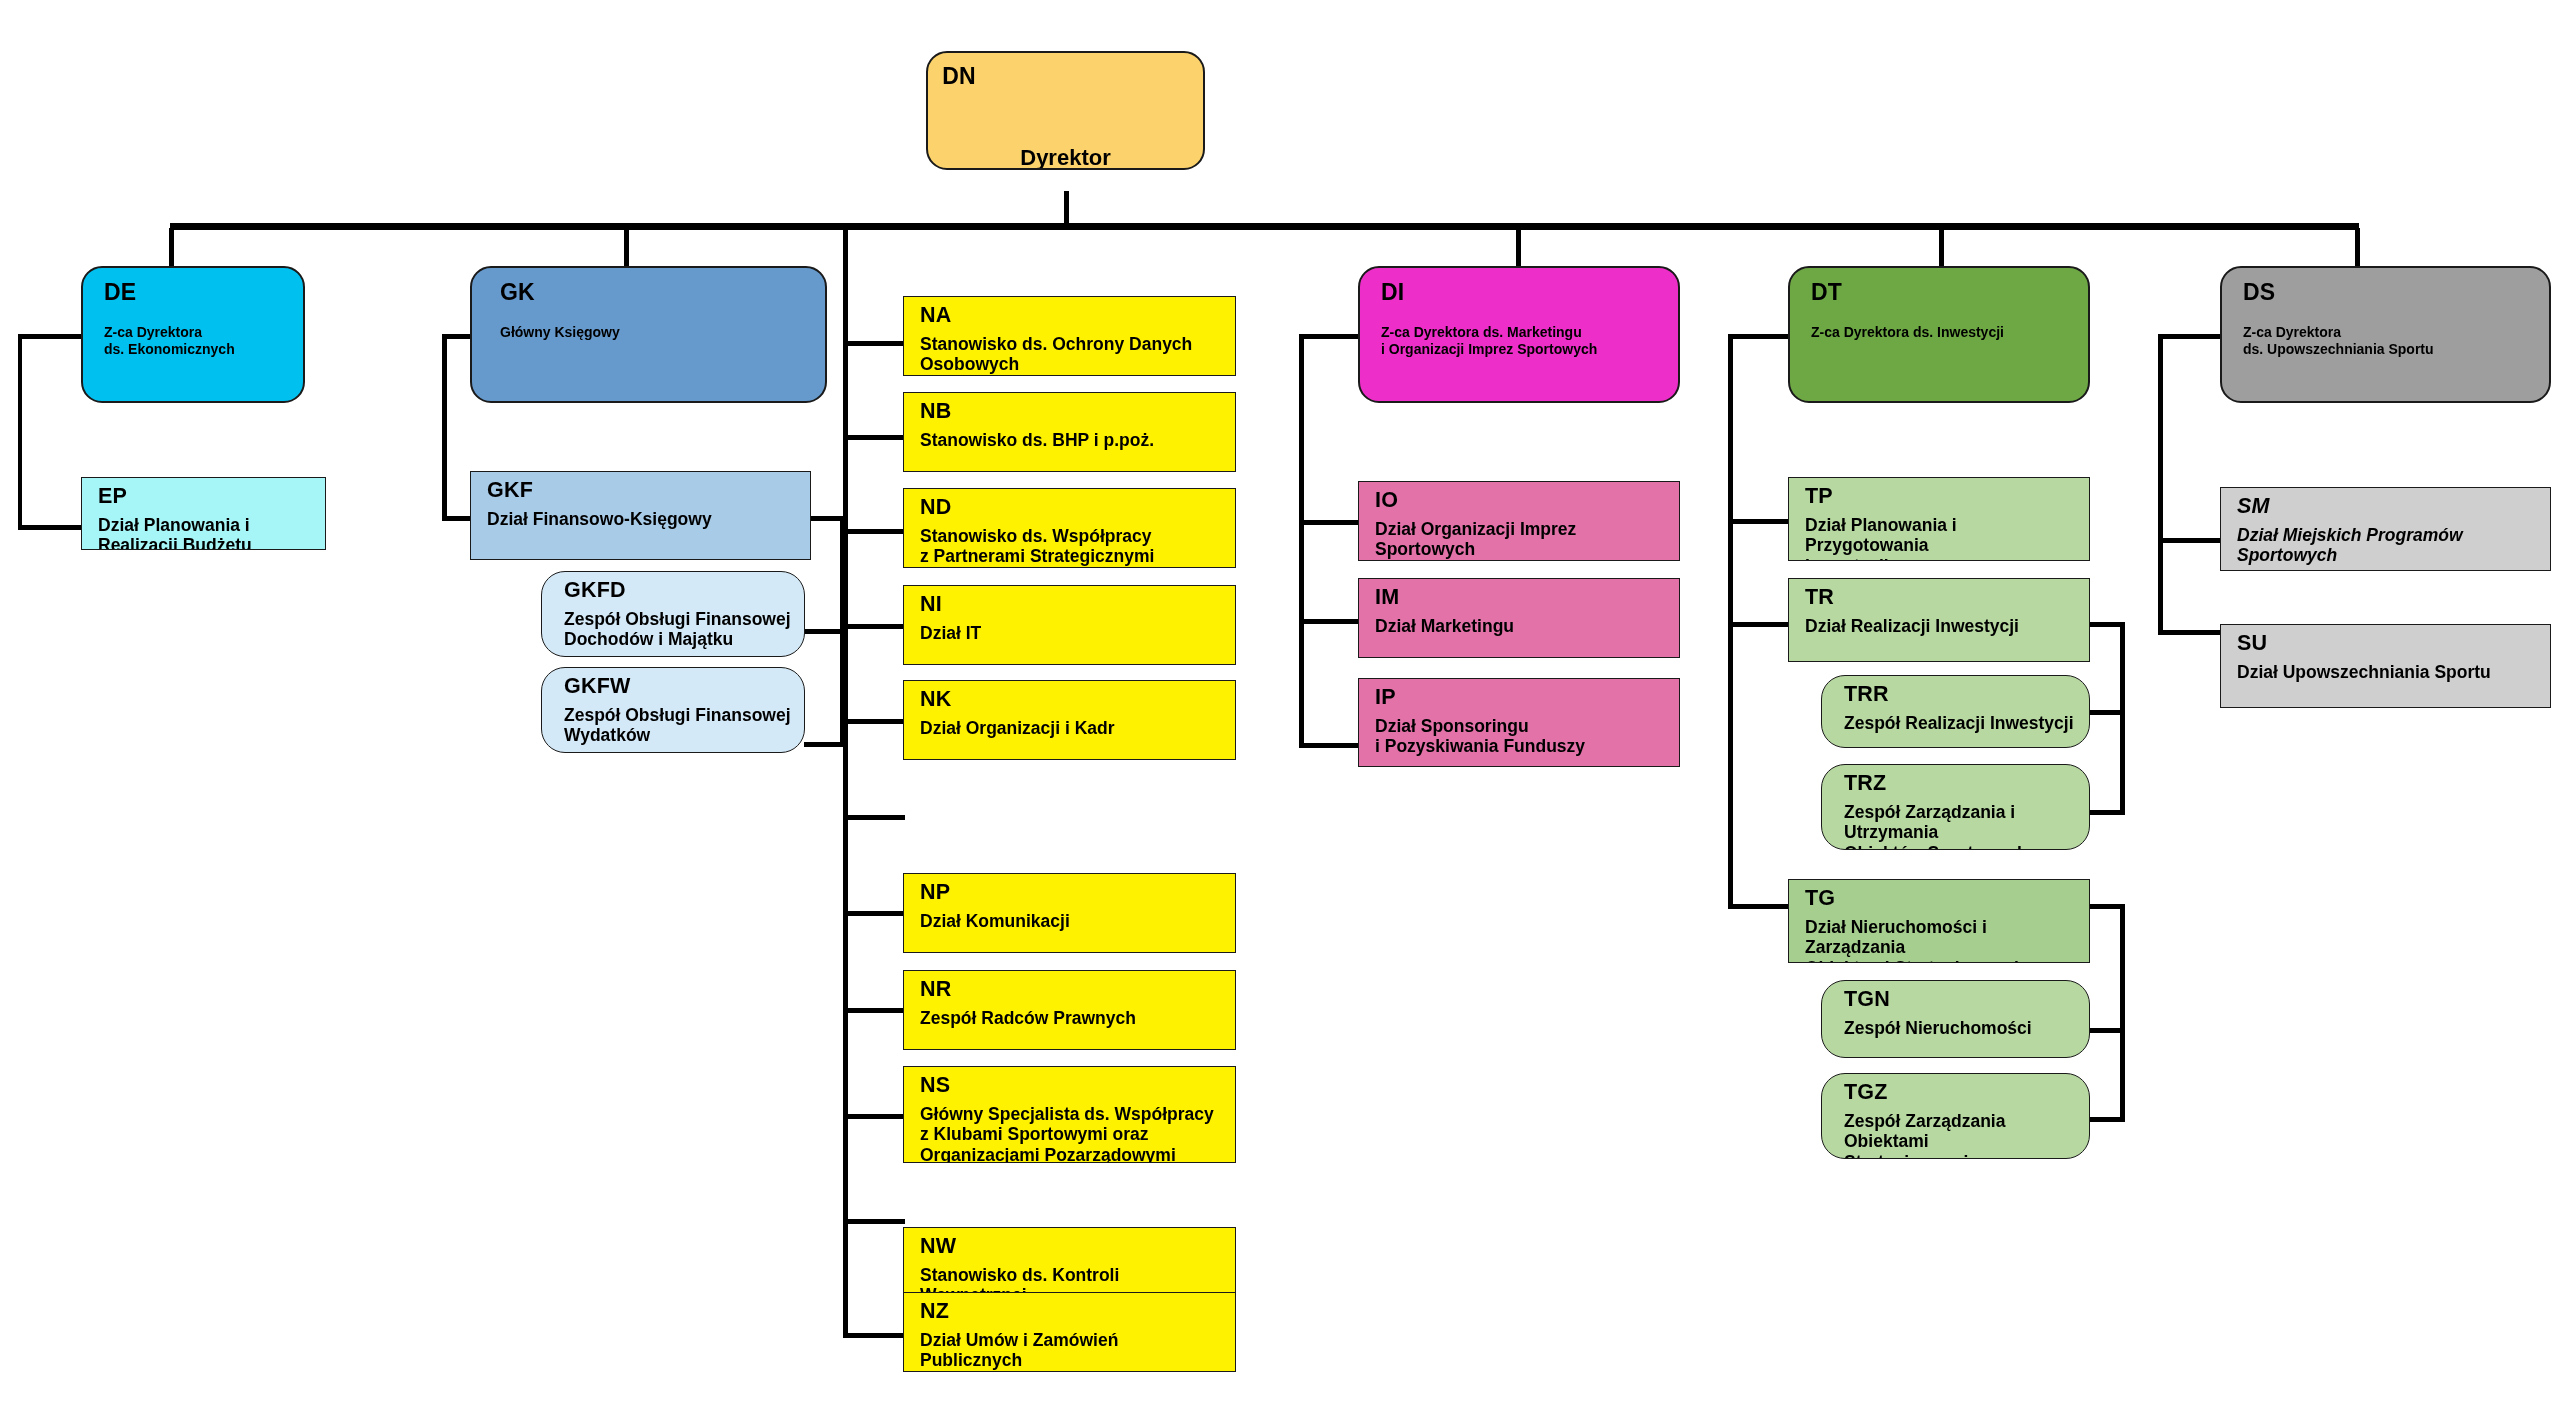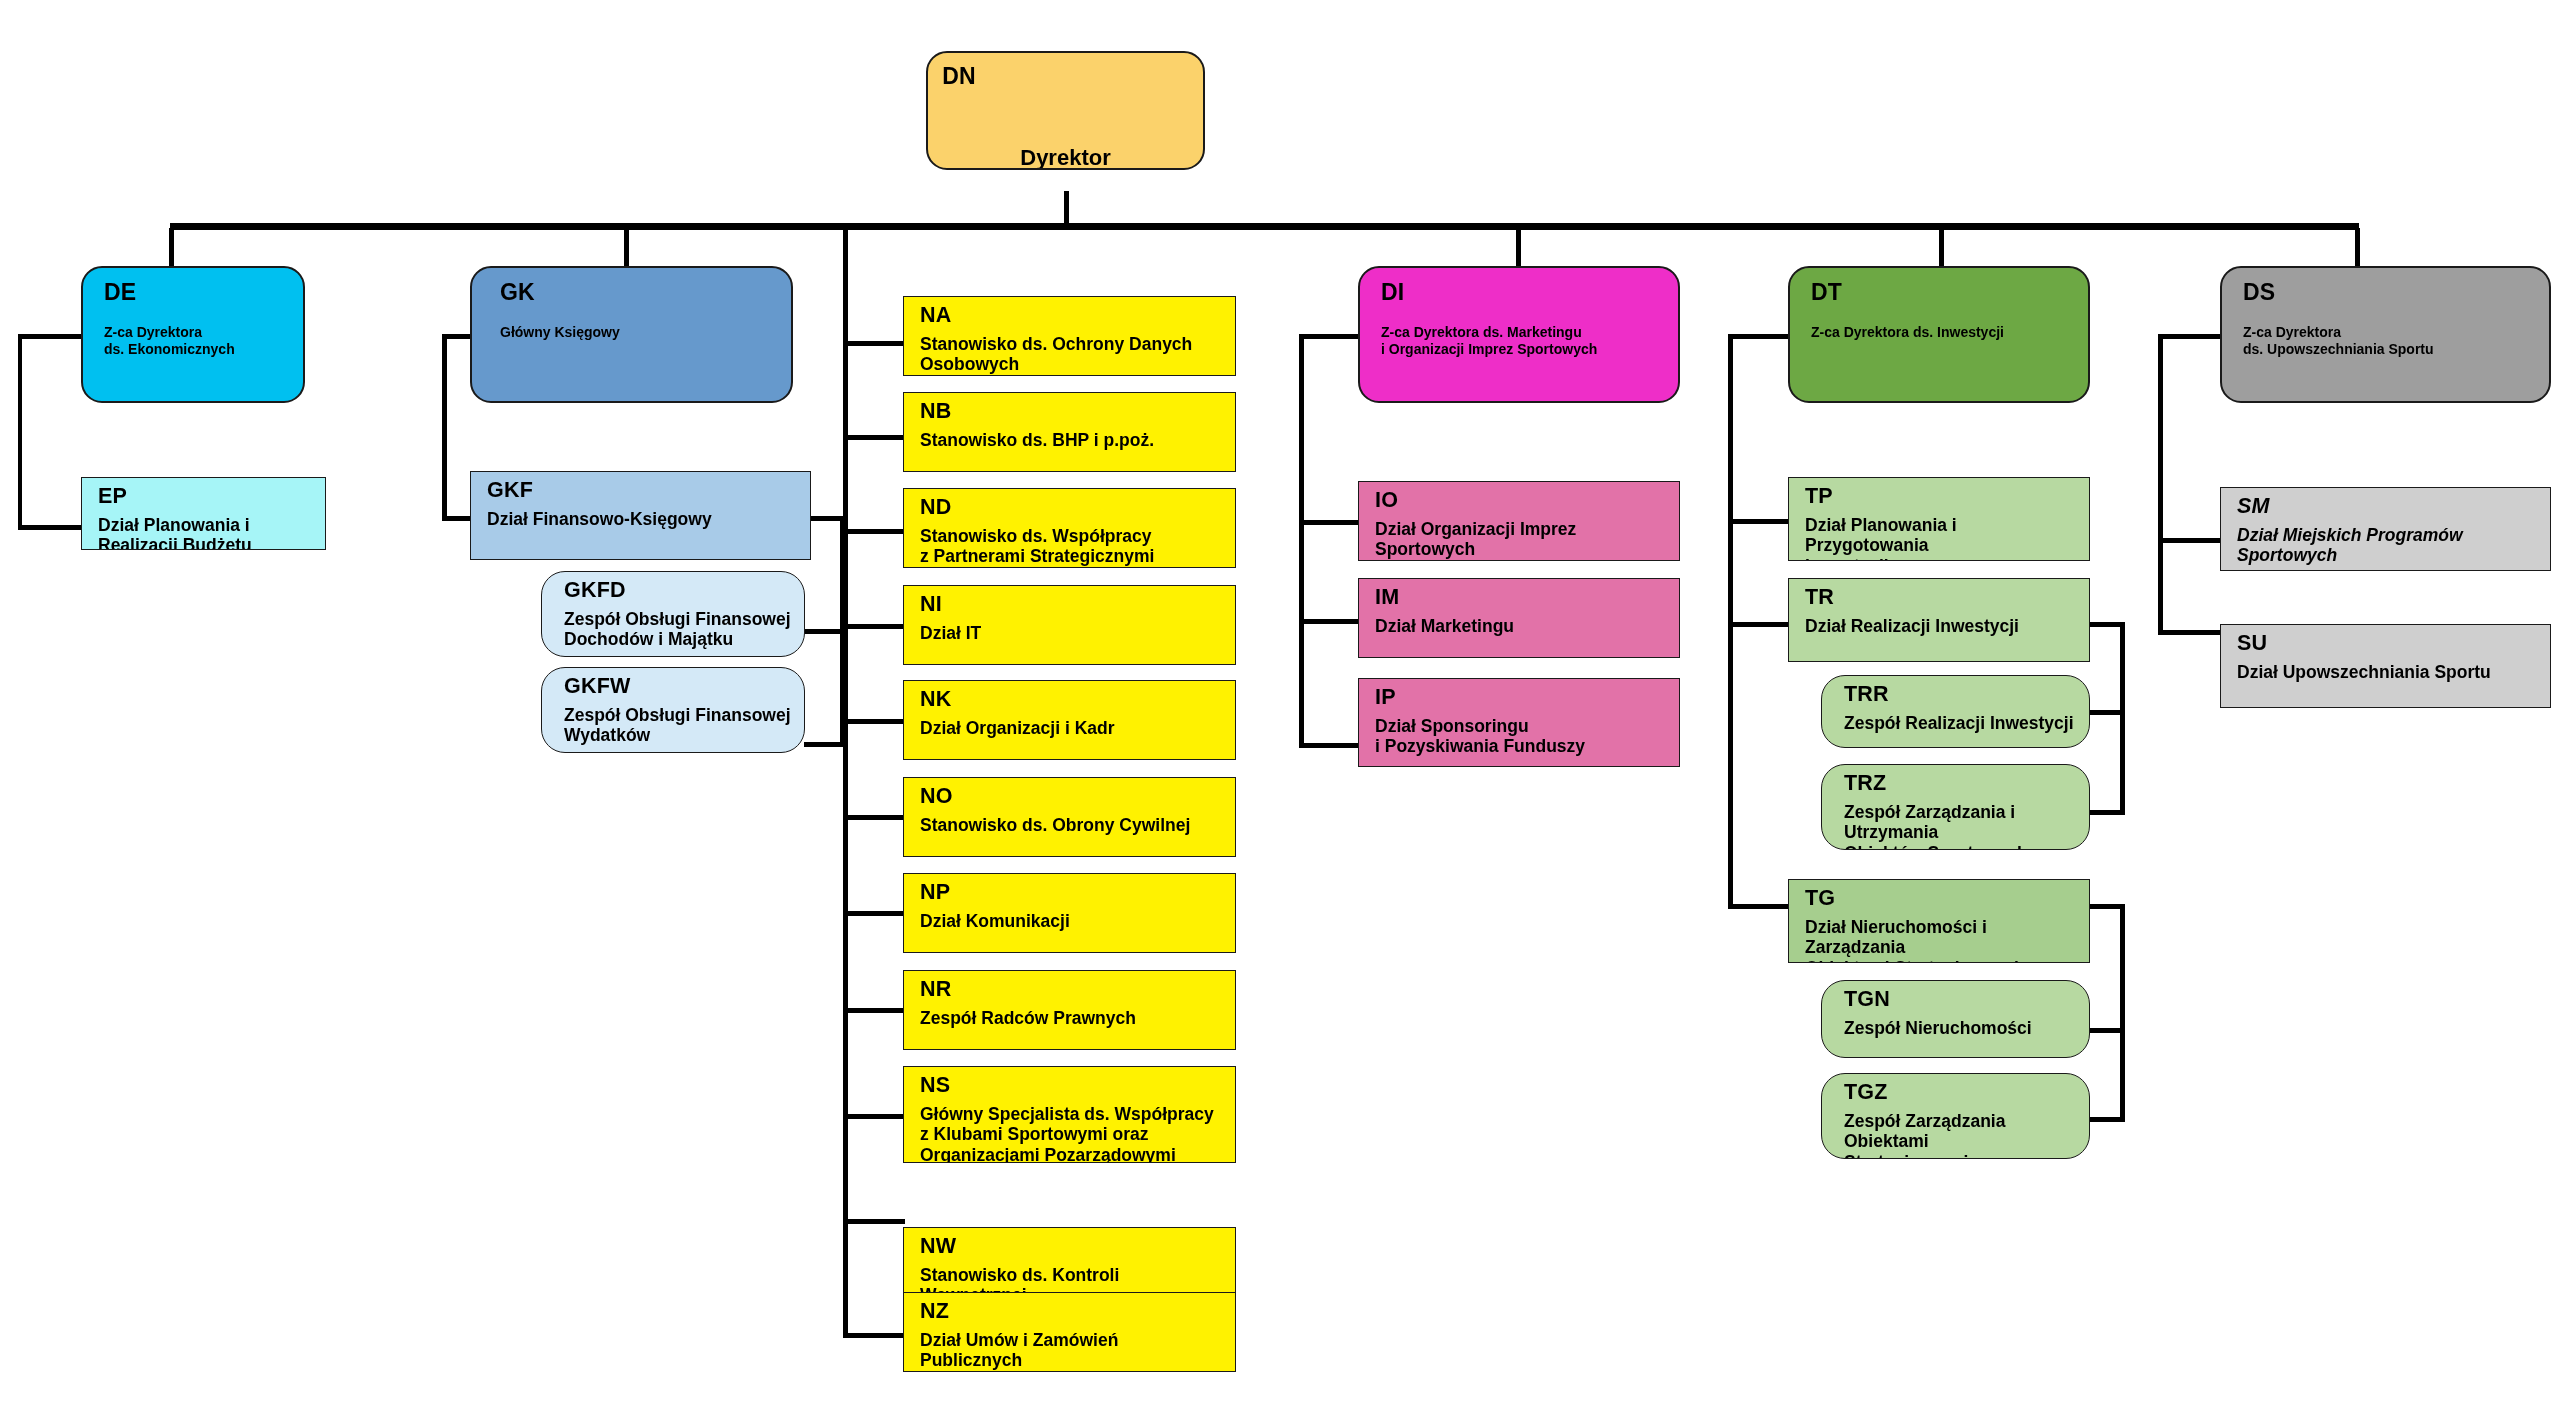--- a/index.html
+++ b/index.html
@@ -147,21 +147,21 @@
   <div class="node exec" style="left:81px;top:266px;width:224px;height:137px;background:#00C0F0;">
     <span class="code">DE</span>
     <span class="title">Z-ca Dyrektora
 ds. Ekonomicznych</span>
   </div>
   <div class="node" style="left:81px;top:477px;width:245px;height:73px;background:#A6F5F7;">
     <span class="code">EP</span>
     <span class="title">Dział Planowania i Realizacji Budżetu</span>
   </div>
 
-  <div class="node exec" style="left:470px;top:266px;width:323px;height:137px;background:#6699CC;padding-left:28px;">
+  <div class="node exec" style="left:470px;top:266px;width:357px;height:137px;background:#6699CC;padding-left:28px;">
     <span class="code">GK</span>
     <span class="title">Główny Księgowy</span>
   </div>
   <div class="node" style="left:470px;top:471px;width:341px;height:89px;background:#A8CBE8;">
     <span class="code">GKF</span>
     <span class="title">Dział Finansowo-Księgowy</span>
   </div>
   <div class="node sub" style="left:541px;top:571px;width:264px;height:86px;background:#D4E9F7;">
     <span class="code">GKFD</span>
     <span class="title">Zespół Obsługi Finansowej
@@ -187,24 +187,20 @@
     <span class="title">Stanowisko ds. Współpracy
 z Partnerami Strategicznymi</span>
   </div>
   <div class="node" style="left:903px;top:585px;width:333px;height:80px;background:#FFF200;">
     <span class="code">NI</span>
     <span class="title">Dział IT</span>
   </div>
   <div class="node" style="left:903px;top:680px;width:333px;height:80px;background:#FFF200;">
     <span class="code">NK</span>
     <span class="title">Dział Organizacji i Kadr</span>
-  </div>
-  <div class="node" style="left:903px;top:777px;width:333px;height:80px;background:#FFF200;">
-    <span class="code">NO</span>
-    <span class="title">Stanowisko ds. Obrony Cywilnej</span>
   </div>
   <div class="node" style="left:903px;top:873px;width:333px;height:80px;background:#FFF200;">
     <span class="code">NP</span>
     <span class="title">Dział Komunikacji</span>
   </div>
   <div class="node" style="left:903px;top:970px;width:333px;height:80px;background:#FFF200;">
     <span class="code">NR</span>
     <span class="title">Zespół Radców Prawnych</span>
   </div>
   <div class="node" style="left:903px;top:1066px;width:333px;height:97px;background:#FFF200;">

